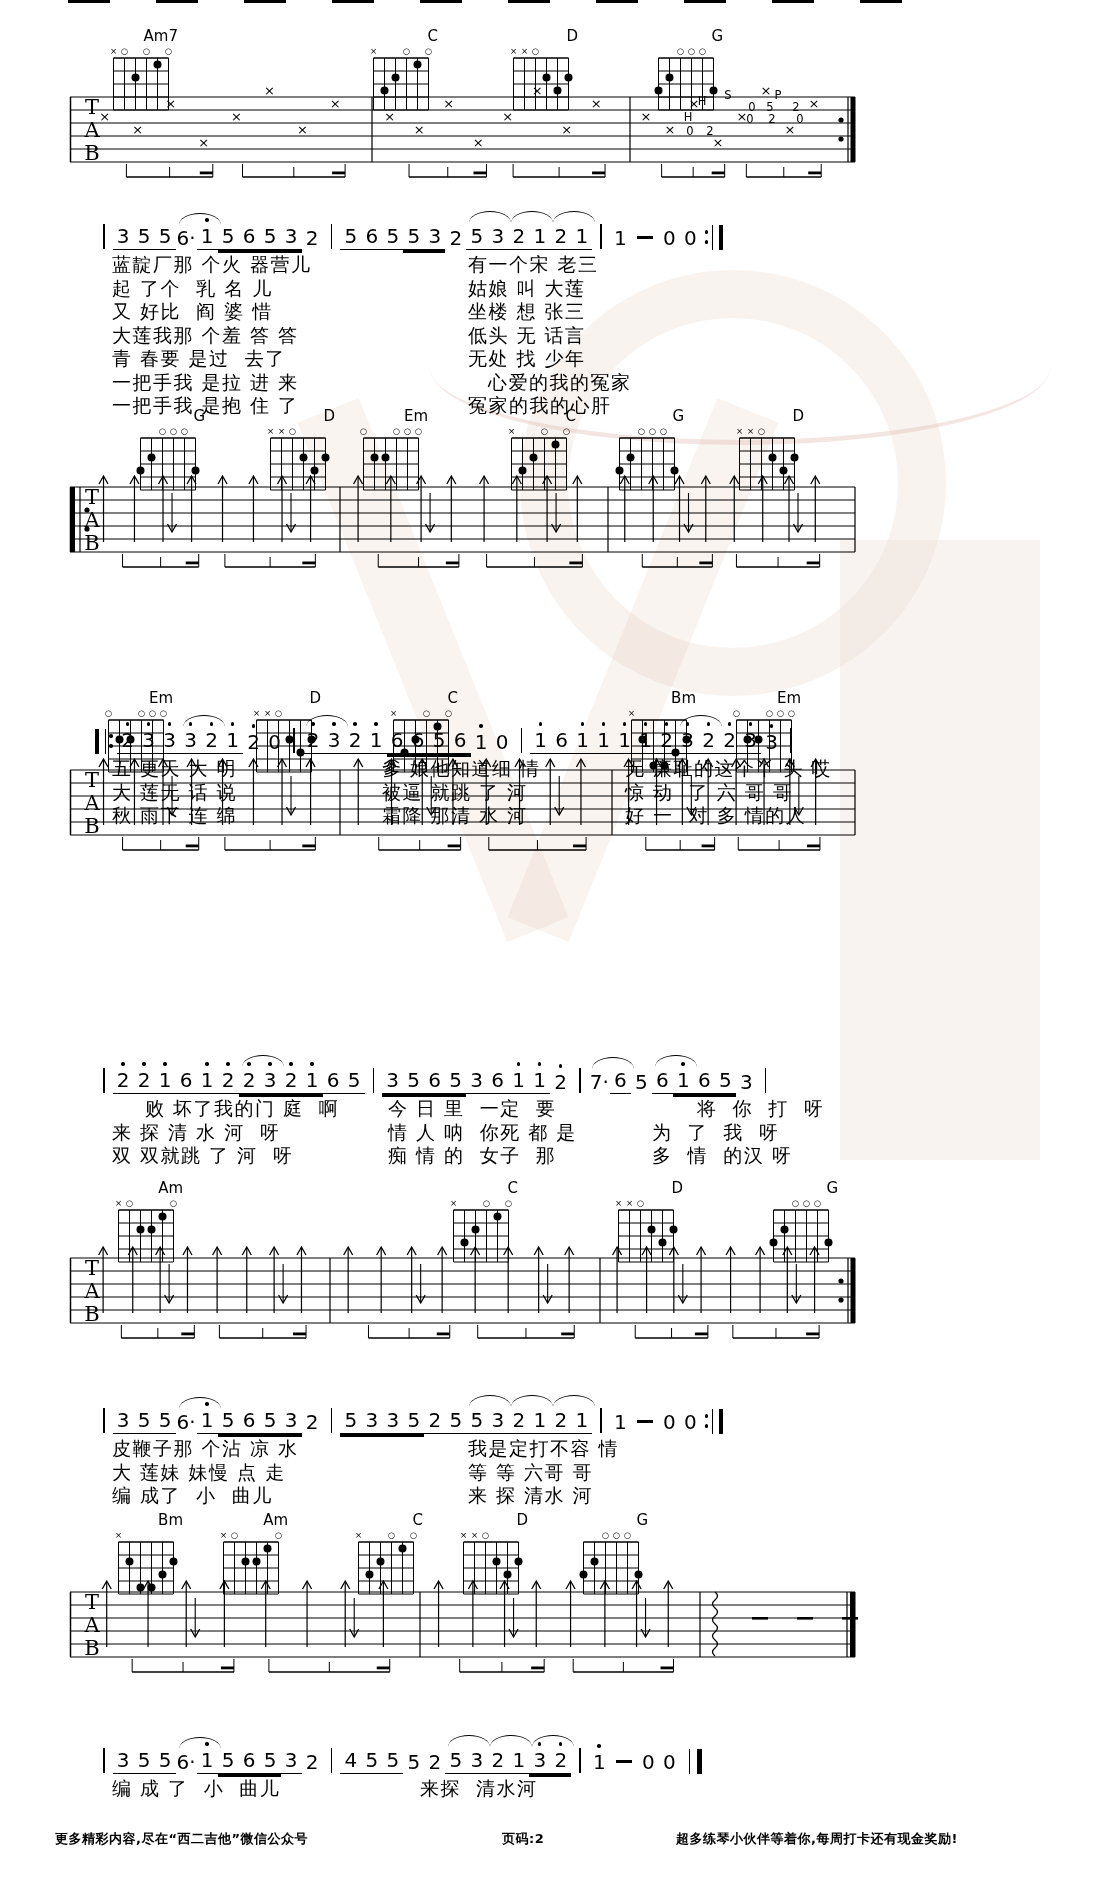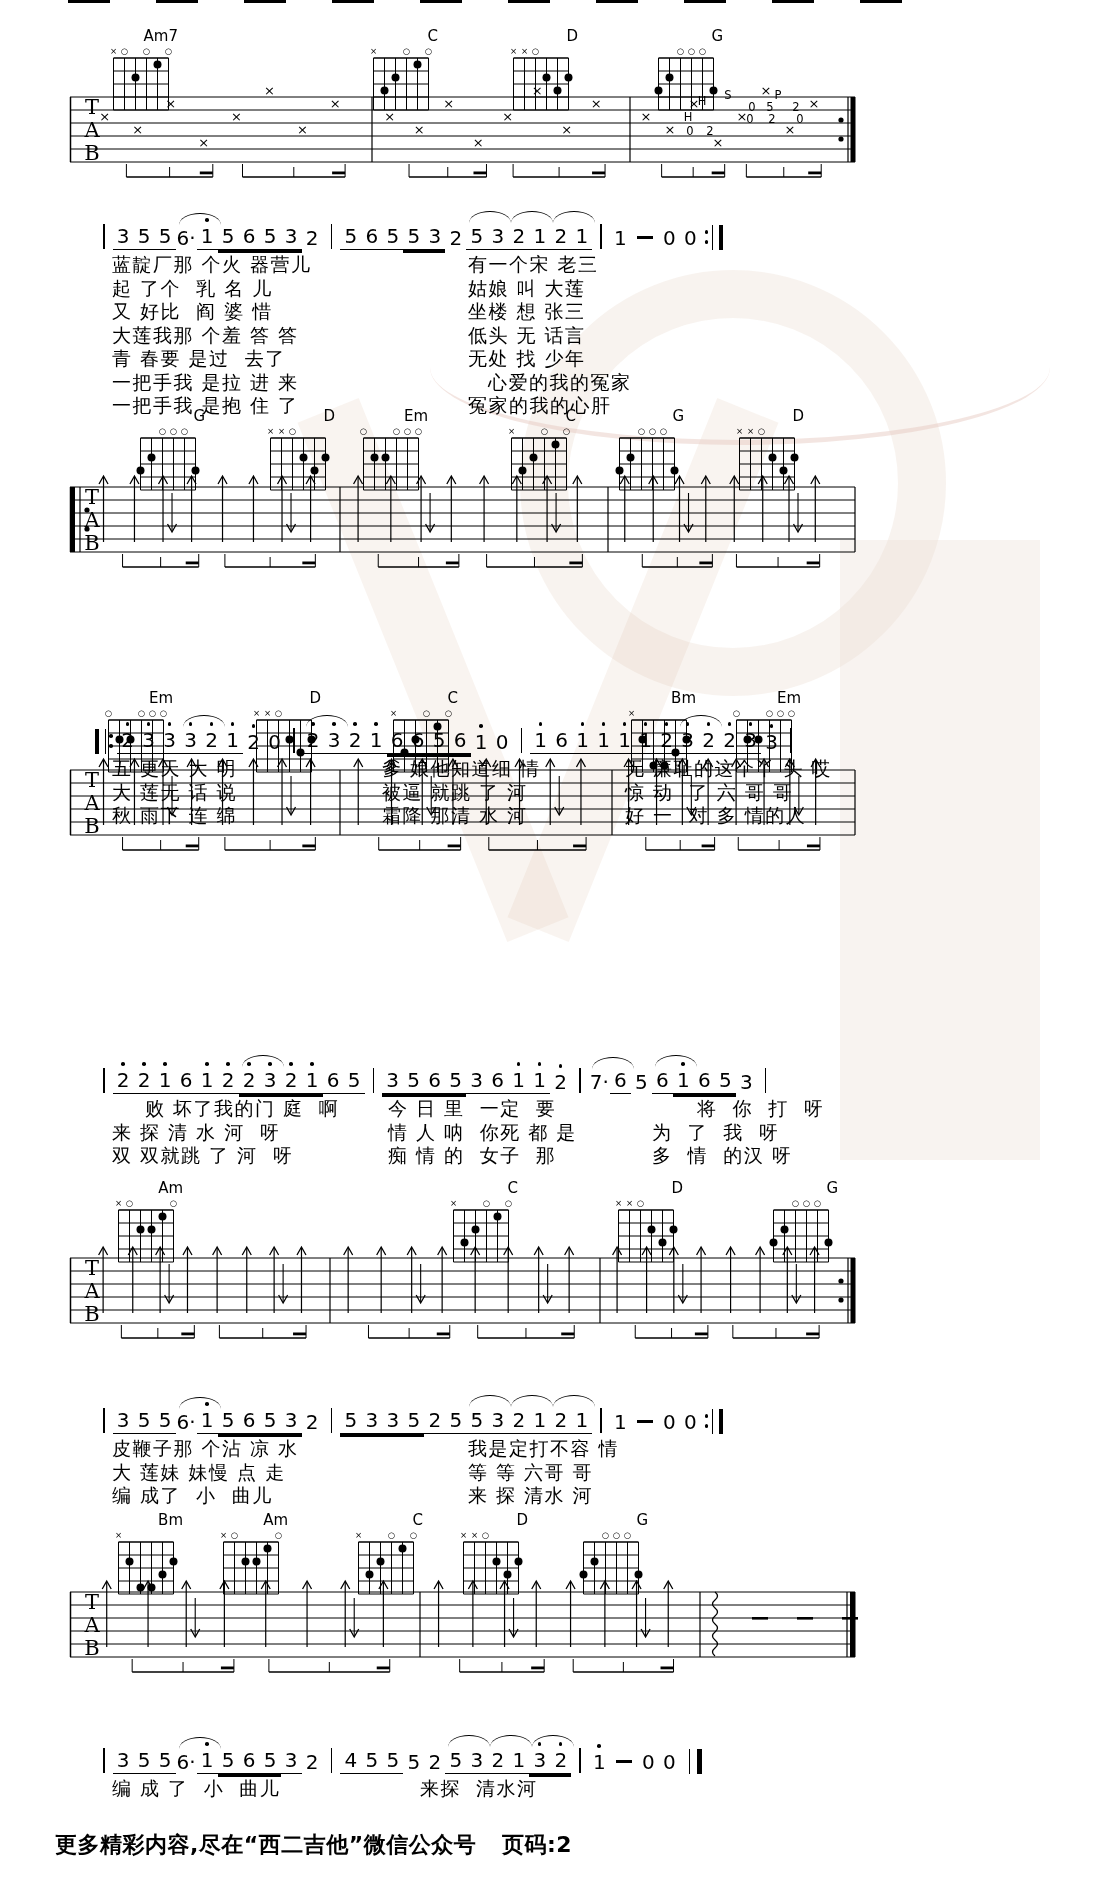--- a/index.html
+++ b/index.html
@@ -32,37 +32,38 @@
   .re::before{content:"";position:absolute;left:-8px;top:5px;width:3.6px;height:3.6px;background:#000;border-radius:50%;box-shadow:0 10px 0 #000;}
   .fin{border-left:1.6px solid #000;border-right:5px solid #000;width:7px;height:25px;align-self:flex-end;margin-left:9px;}
   .ndash{width:28px;height:25px;position:relative;align-self:flex-end;}
   .ndash::after{content:"";position:absolute;left:6px;right:6px;top:11px;height:2.6px;background:#000;}
   
   .lyr{position:absolute;font-size:19px;letter-spacing:1.5px;white-space:pre;z-index:2;}
   
   .chord{position:absolute;width:74px;z-index:2;}
   .chname{text-align:right;font-size:15px;height:16px;line-height:16px;}
   
-  .foot{position:absolute;font-size:22px;font-weight:bold;white-space:nowrap;z-index:2;letter-spacing:0.5px;}
+  .foot{position:absolute;font-size:13px;font-weight:bold;white-space:nowrap;z-index:2;letter-spacing:0.5px;}
   .topdash{position:absolute;top:0;height:3px;background:#000;z-index:2;}
   svg{display:block;}
 </style>
 </head>
 <body>
 
 <div id="page">
 
   <div class="wm wm-ring"></div>
   <div class="wm wm-v1"></div>
   <div class="wm wm-v2"></div>
   <div class="wm wm-band"></div>
   <div class="wm wm-swoosh"></div>
 
   <div class="foot" style="left:55px;top:1830px">更多精彩内容,尽在“西二吉他”微信公众号</div>
   <div class="foot" style="left:502px;top:1830px">页码:2</div>
+  <div class="foot" style="left:676px;top:1830px">超多练琴小伙伴等着你,每周打卡还有现金奖励!</div>
 <div class="topdash" style="left: 68px; width: 42px;"></div>
     <div class="topdash" style="left: 156px; width: 42px;"></div>
     <div class="topdash" style="left: 244px; width: 42px;"></div>
     <div class="topdash" style="left: 332px; width: 42px;"></div>
     <div class="topdash" style="left: 420px; width: 42px;"></div>
     <div class="topdash" style="left: 508px; width: 42px;"></div>
     <div class="topdash" style="left: 596px; width: 42px;"></div>
     <div class="topdash" style="left: 684px; width: 42px;"></div>
     <div class="topdash" style="left: 772px; width: 42px;"></div>
     <div class="topdash" style="left: 860px; width: 42px;"></div>

